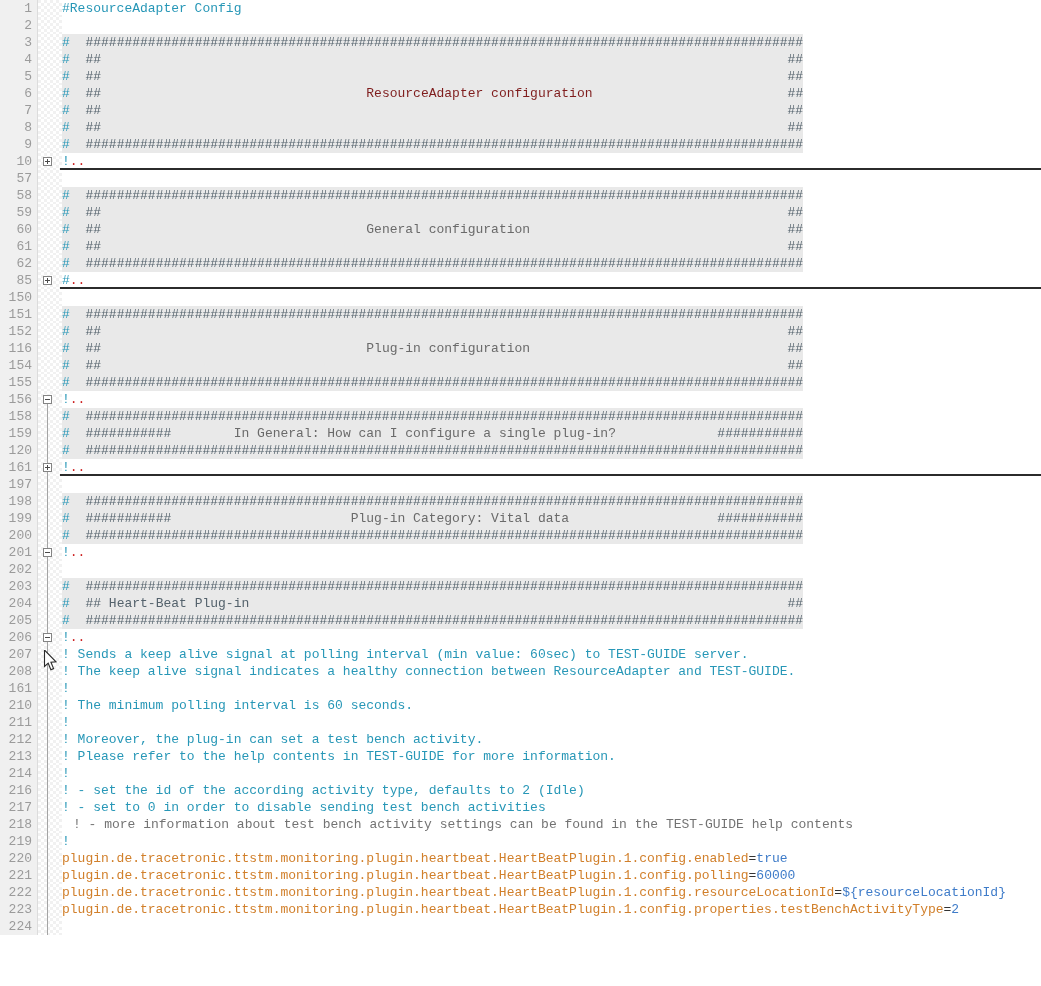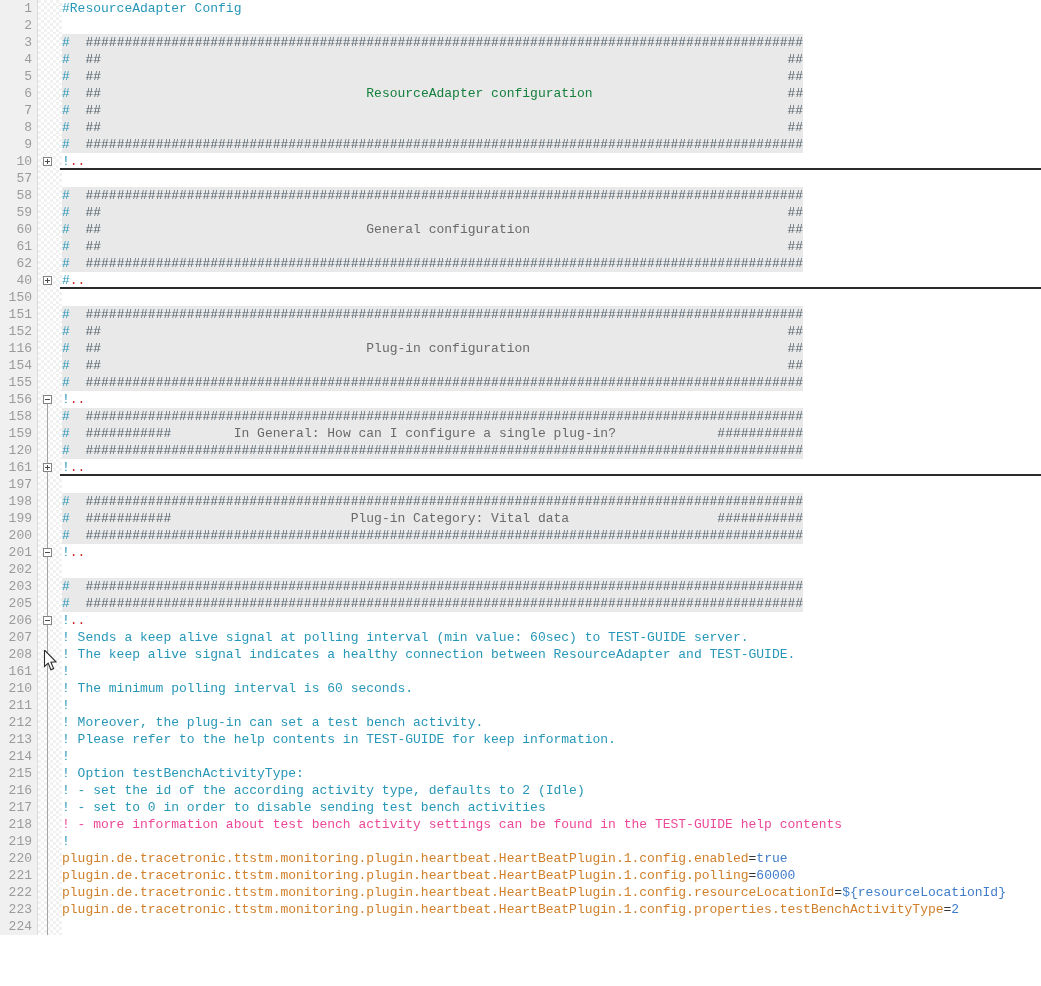--- a/index.html
+++ b/index.html
@@ -65,21 +65,21 @@
         <div class="content"><span class="txt hl"><span style="color: rgb(39, 151, 183);">#</span><span>  </span><span style="color: rgb(84, 98, 108);">##</span><span>                                                                                        </span><span style="color: rgb(84, 98, 108);">##</span></span></div>
       </div>
       <div class="row">
         <div class="ln">5</div>
         <div class="fold"></div>
         <div class="content"><span class="txt hl"><span style="color: rgb(39, 151, 183);">#</span><span>  </span><span style="color: rgb(84, 98, 108);">##</span><span>                                                                                        </span><span style="color: rgb(84, 98, 108);">##</span></span></div>
       </div>
       <div class="row">
         <div class="ln">6</div>
         <div class="fold"></div>
-        <div class="content"><span class="txt hl"><span style="color: rgb(39, 151, 183);">#</span><span>  </span><span style="color: rgb(84, 98, 108);">##</span><span>                                  </span><span style="color: #15803d;">ResourceAdapter configuration</span><span>                         </span><span style="color: rgb(84, 98, 108);">##</span></span></div>
+        <div class="content"><span class="txt hl"><span style="color: rgb(39, 151, 183);">#</span><span>  </span><span style="color: rgb(84, 98, 108);">##</span><span>                                  </span><span style="color: #7f1d1d;">ResourceAdapter configuration</span><span>                         </span><span style="color: rgb(84, 98, 108);">##</span></span></div>
       </div>
       <div class="row">
         <div class="ln">7</div>
         <div class="fold"></div>
         <div class="content"><span class="txt hl"><span style="color: rgb(39, 151, 183);">#</span><span>  </span><span style="color: rgb(84, 98, 108);">##</span><span>                                                                                        </span><span style="color: rgb(84, 98, 108);">##</span></span></div>
       </div>
       <div class="row">
         <div class="ln">8</div>
         <div class="fold"></div>
         <div class="content"><span class="txt hl"><span style="color: rgb(39, 151, 183);">#</span><span>  </span><span style="color: rgb(84, 98, 108);">##</span><span>                                                                                        </span><span style="color: rgb(84, 98, 108);">##</span></span></div>
@@ -121,21 +121,21 @@
         <div class="ln">61</div>
         <div class="fold"></div>
         <div class="content"><span class="txt hl"><span style="color: rgb(39, 151, 183);">#</span><span>  </span><span style="color: rgb(84, 98, 108);">##</span><span>                                                                                        </span><span style="color: rgb(84, 98, 108);">##</span></span></div>
       </div>
       <div class="row">
         <div class="ln">62</div>
         <div class="fold"></div>
         <div class="content"><span class="txt hl"><span style="color: rgb(39, 151, 183);">#</span><span>  </span><span style="color: rgb(84, 98, 108);">############################################################################################</span></span></div>
       </div>
       <div class="row">
-        <div class="ln">40</div>
+        <div class="ln">85</div>
         <div class="fold">
           <div class="fbox plus"></div>
         </div>
         <div class="content"><span class="txt"><span style="color: rgb(39, 151, 183);">#</span><span style="color: rgb(204, 32, 32);">..</span></span></div>
         <div class="sep"></div>
       </div>
       <div class="row">
         <div class="ln">150</div>
         <div class="fold"></div>
         <div class="content"><span class="txt"></span></div>
@@ -247,20 +247,27 @@
         <div class="content"><span class="txt"></span></div>
       </div>
       <div class="row">
         <div class="ln">203</div>
         <div class="fold">
           <div class="vline" style="top: 0px; height: 17px;"></div>
         </div>
         <div class="content"><span class="txt hl"><span style="color: rgb(39, 151, 183);">#</span><span>  </span><span style="color: rgb(84, 98, 108);">############################################################################################</span></span></div>
       </div>
       <div class="row">
+        <div class="ln">204</div>
+        <div class="fold">
+          <div class="vline" style="top: 0px; height: 17px;"></div>
+        </div>
+        <div class="content"><span class="txt hl"><span style="color: rgb(39, 151, 183);">#</span><span>  </span><span style="color: rgb(84, 98, 108);">## Heart-Beat Plug-in</span><span>                                                                     </span><span style="color: rgb(84, 98, 108);">##</span></span></div>
+      </div>
+      <div class="row">
         <div class="ln">205</div>
         <div class="fold">
           <div class="vline" style="top: 0px; height: 17px;"></div>
         </div>
         <div class="content"><span class="txt hl"><span style="color: rgb(39, 151, 183);">#</span><span>  </span><span style="color: rgb(84, 98, 108);">############################################################################################</span></span></div>
       </div>
       <div class="row">
         <div class="ln">206</div>
         <div class="fold">
           <div class="vline" style="top: 0px; height: 17px;"></div>
@@ -308,56 +315,49 @@
         <div class="fold">
           <div class="vline" style="top: 0px; height: 17px;"></div>
         </div>
         <div class="content"><span class="txt"><span style="color: rgb(39, 151, 183);">! Moreover, the plug-in can set a test bench activity.</span></span></div>
       </div>
       <div class="row">
         <div class="ln">213</div>
         <div class="fold">
           <div class="vline" style="top: 0px; height: 17px;"></div>
         </div>
-        <div class="content"><span class="txt"><span style="color: rgb(39, 151, 183);">! Please refer to the help contents in TEST-GUIDE for keep information.</span></span></div>
+        <div class="content"><span class="txt"><span style="color: rgb(39, 151, 183);">! Please refer to the help contents in TEST-GUIDE for more information.</span></span></div>
       </div>
       <div class="row">
         <div class="ln">214</div>
         <div class="fold">
           <div class="vline" style="top: 0px; height: 17px;"></div>
         </div>
         <div class="content"><span class="txt"><span style="color: rgb(39, 151, 183);">!</span></span></div>
       </div>
       <div class="row">
-        <div class="ln">215</div>
-        <div class="fold">
-          <div class="vline" style="top: 0px; height: 17px;"></div>
-        </div>
-        <div class="content"><span class="txt"><span style="color: rgb(39, 151, 183);">! Option testBenchActivityType:</span></span></div>
-      </div>
-      <div class="row">
         <div class="ln">216</div>
         <div class="fold">
           <div class="vline" style="top: 0px; height: 17px;"></div>
         </div>
         <div class="content"><span class="txt"><span style="color: rgb(39, 151, 183);">! - set the id of the according activity type, defaults to 2 (Idle)</span></span></div>
       </div>
       <div class="row">
         <div class="ln">217</div>
         <div class="fold">
           <div class="vline" style="top: 0px; height: 17px;"></div>
         </div>
         <div class="content"><span class="txt"><span style="color: rgb(39, 151, 183);">! - set to 0 in order to disable sending test bench activities</span></span></div>
       </div>
       <div class="row">
         <div class="ln">218</div>
         <div class="fold">
           <div class="vline" style="top: 0px; height: 17px;"></div>
         </div>
-        <div class="content"><span class="txt"><span style="color: #ec4899;">! - more information about test bench activity settings can be found in the TEST-GUIDE help contents</span></span></div>
+        <div class="content"><span class="txt"><span style="color: #737373; margin-left: 11px;">! - more information about test bench activity settings can be found in the TEST-GUIDE help contents</span></span></div>
       </div>
       <div class="row">
         <div class="ln">219</div>
         <div class="fold">
           <div class="vline" style="top: 0px; height: 17px;"></div>
         </div>
         <div class="content"><span class="txt"><span style="color: rgb(39, 151, 183);">!</span></span></div>
       </div>
       <div class="row">
         <div class="ln">220</div>

